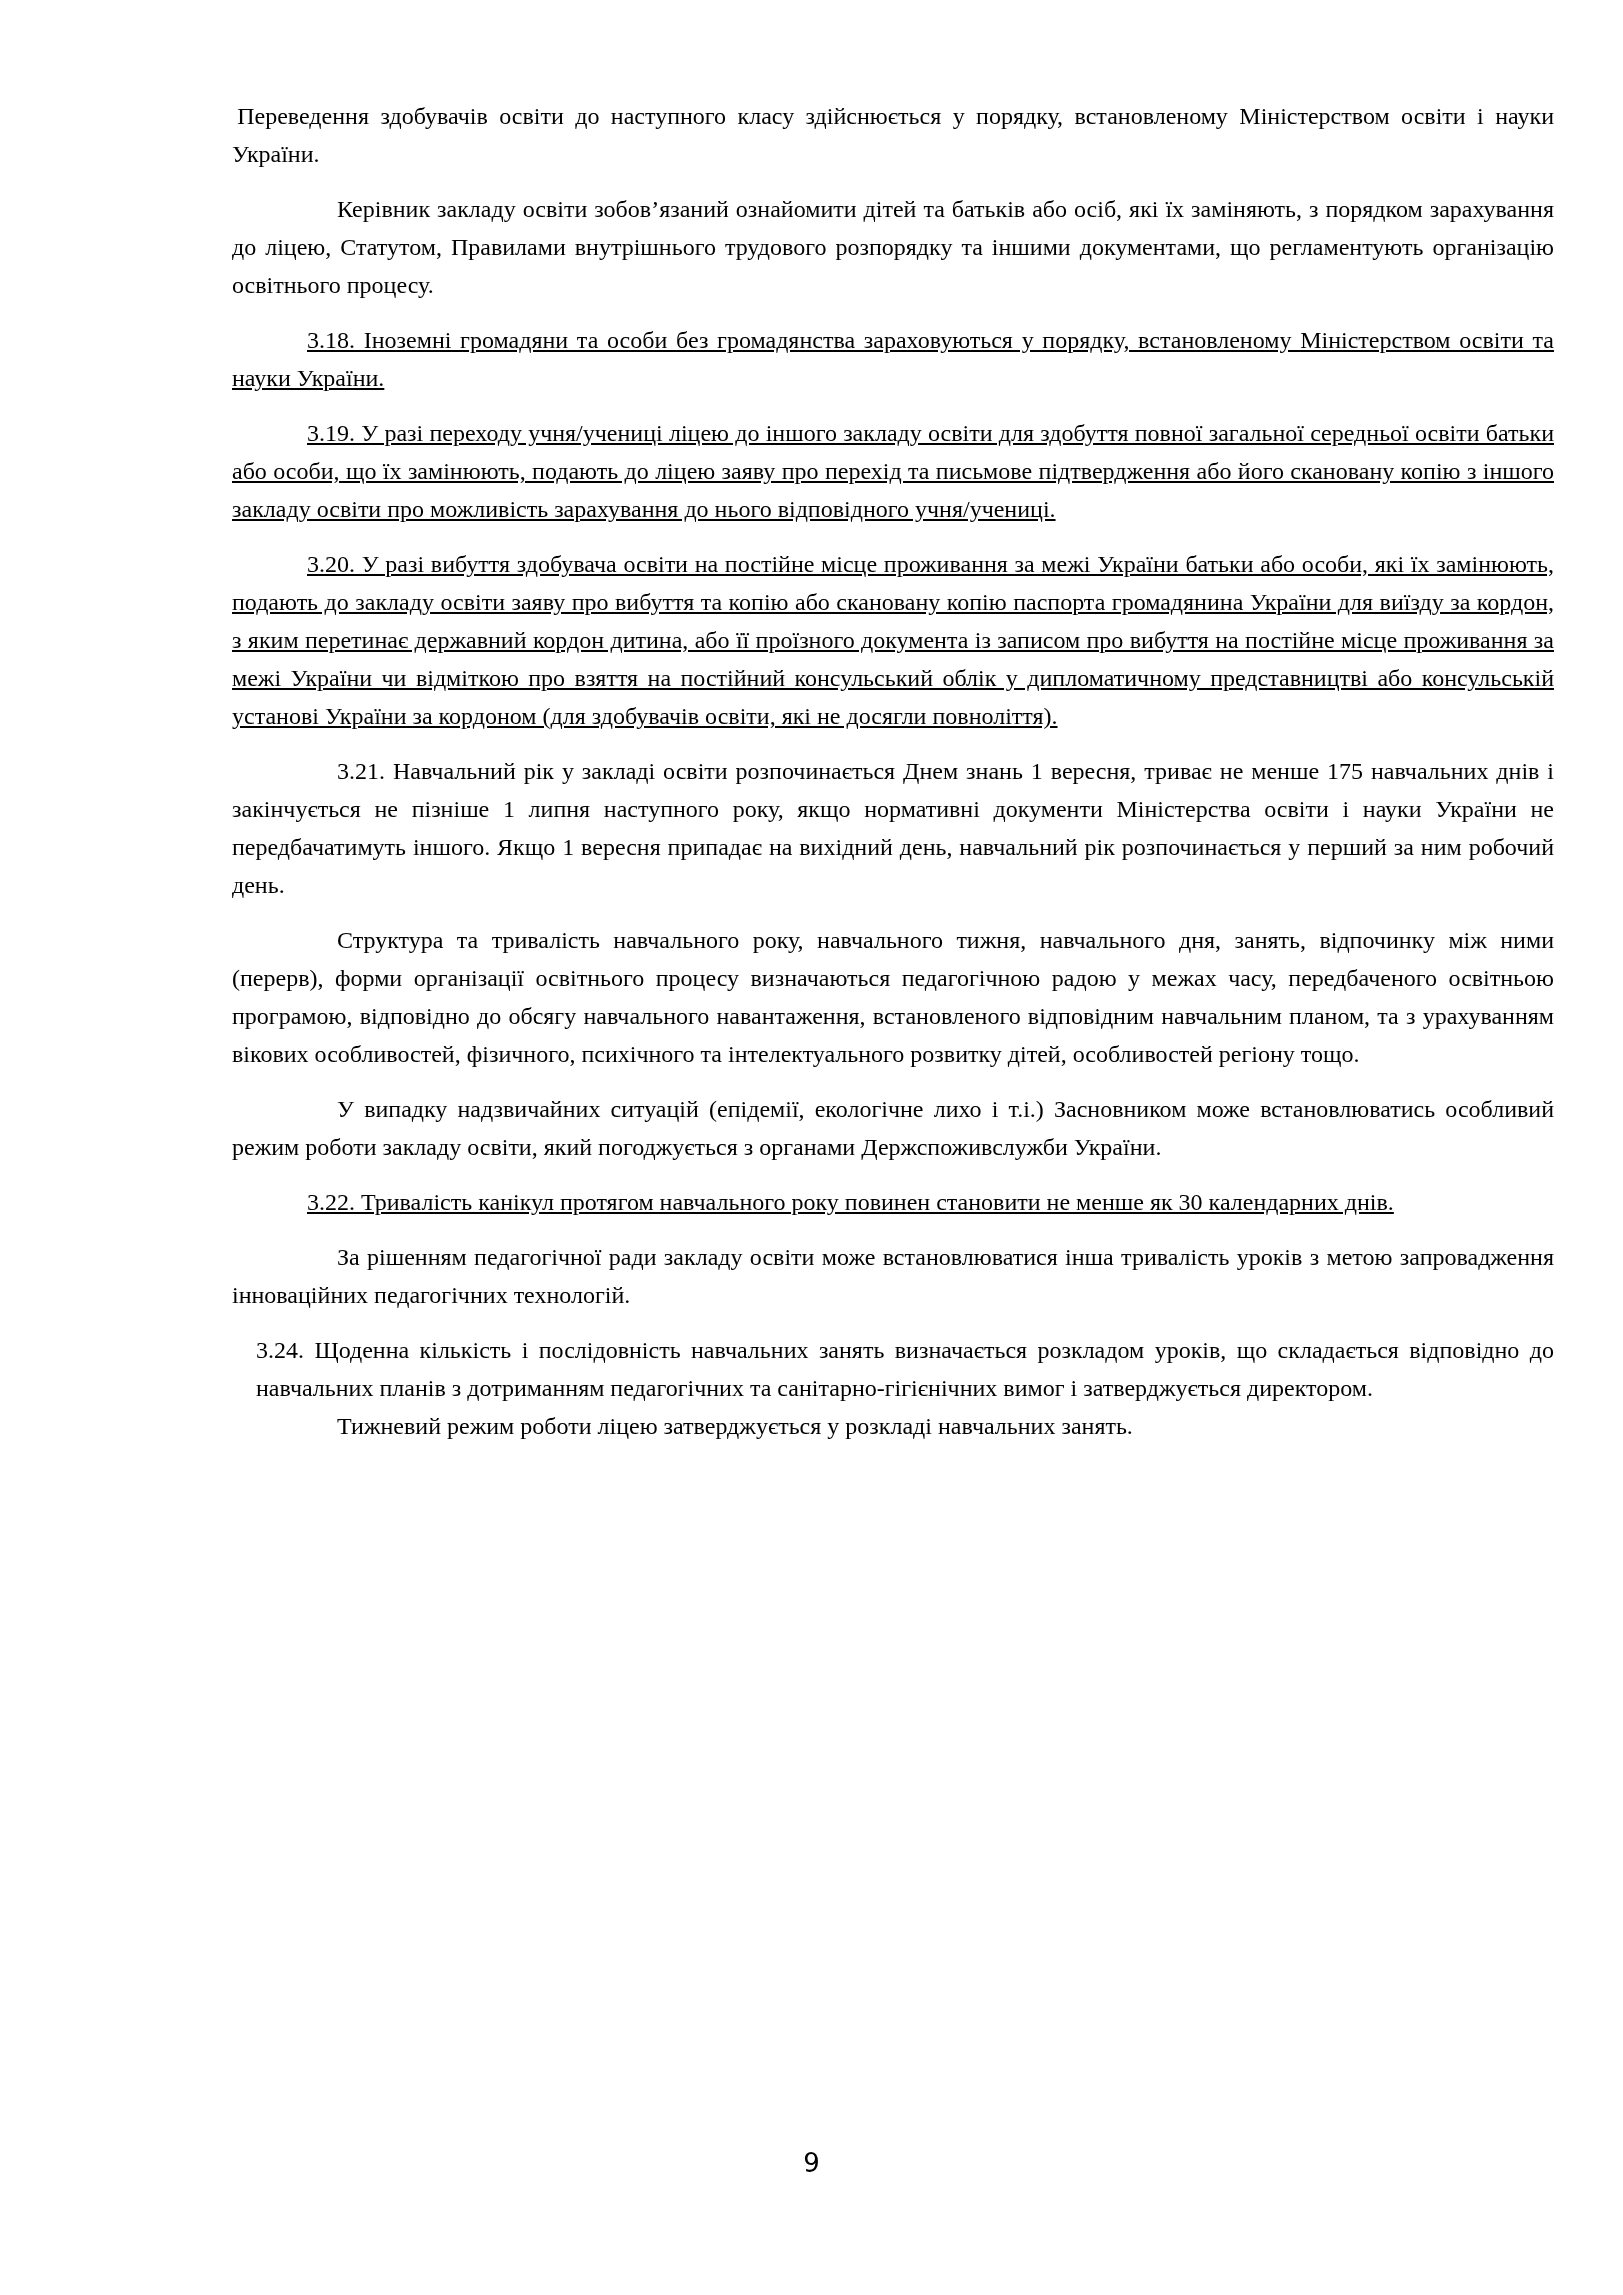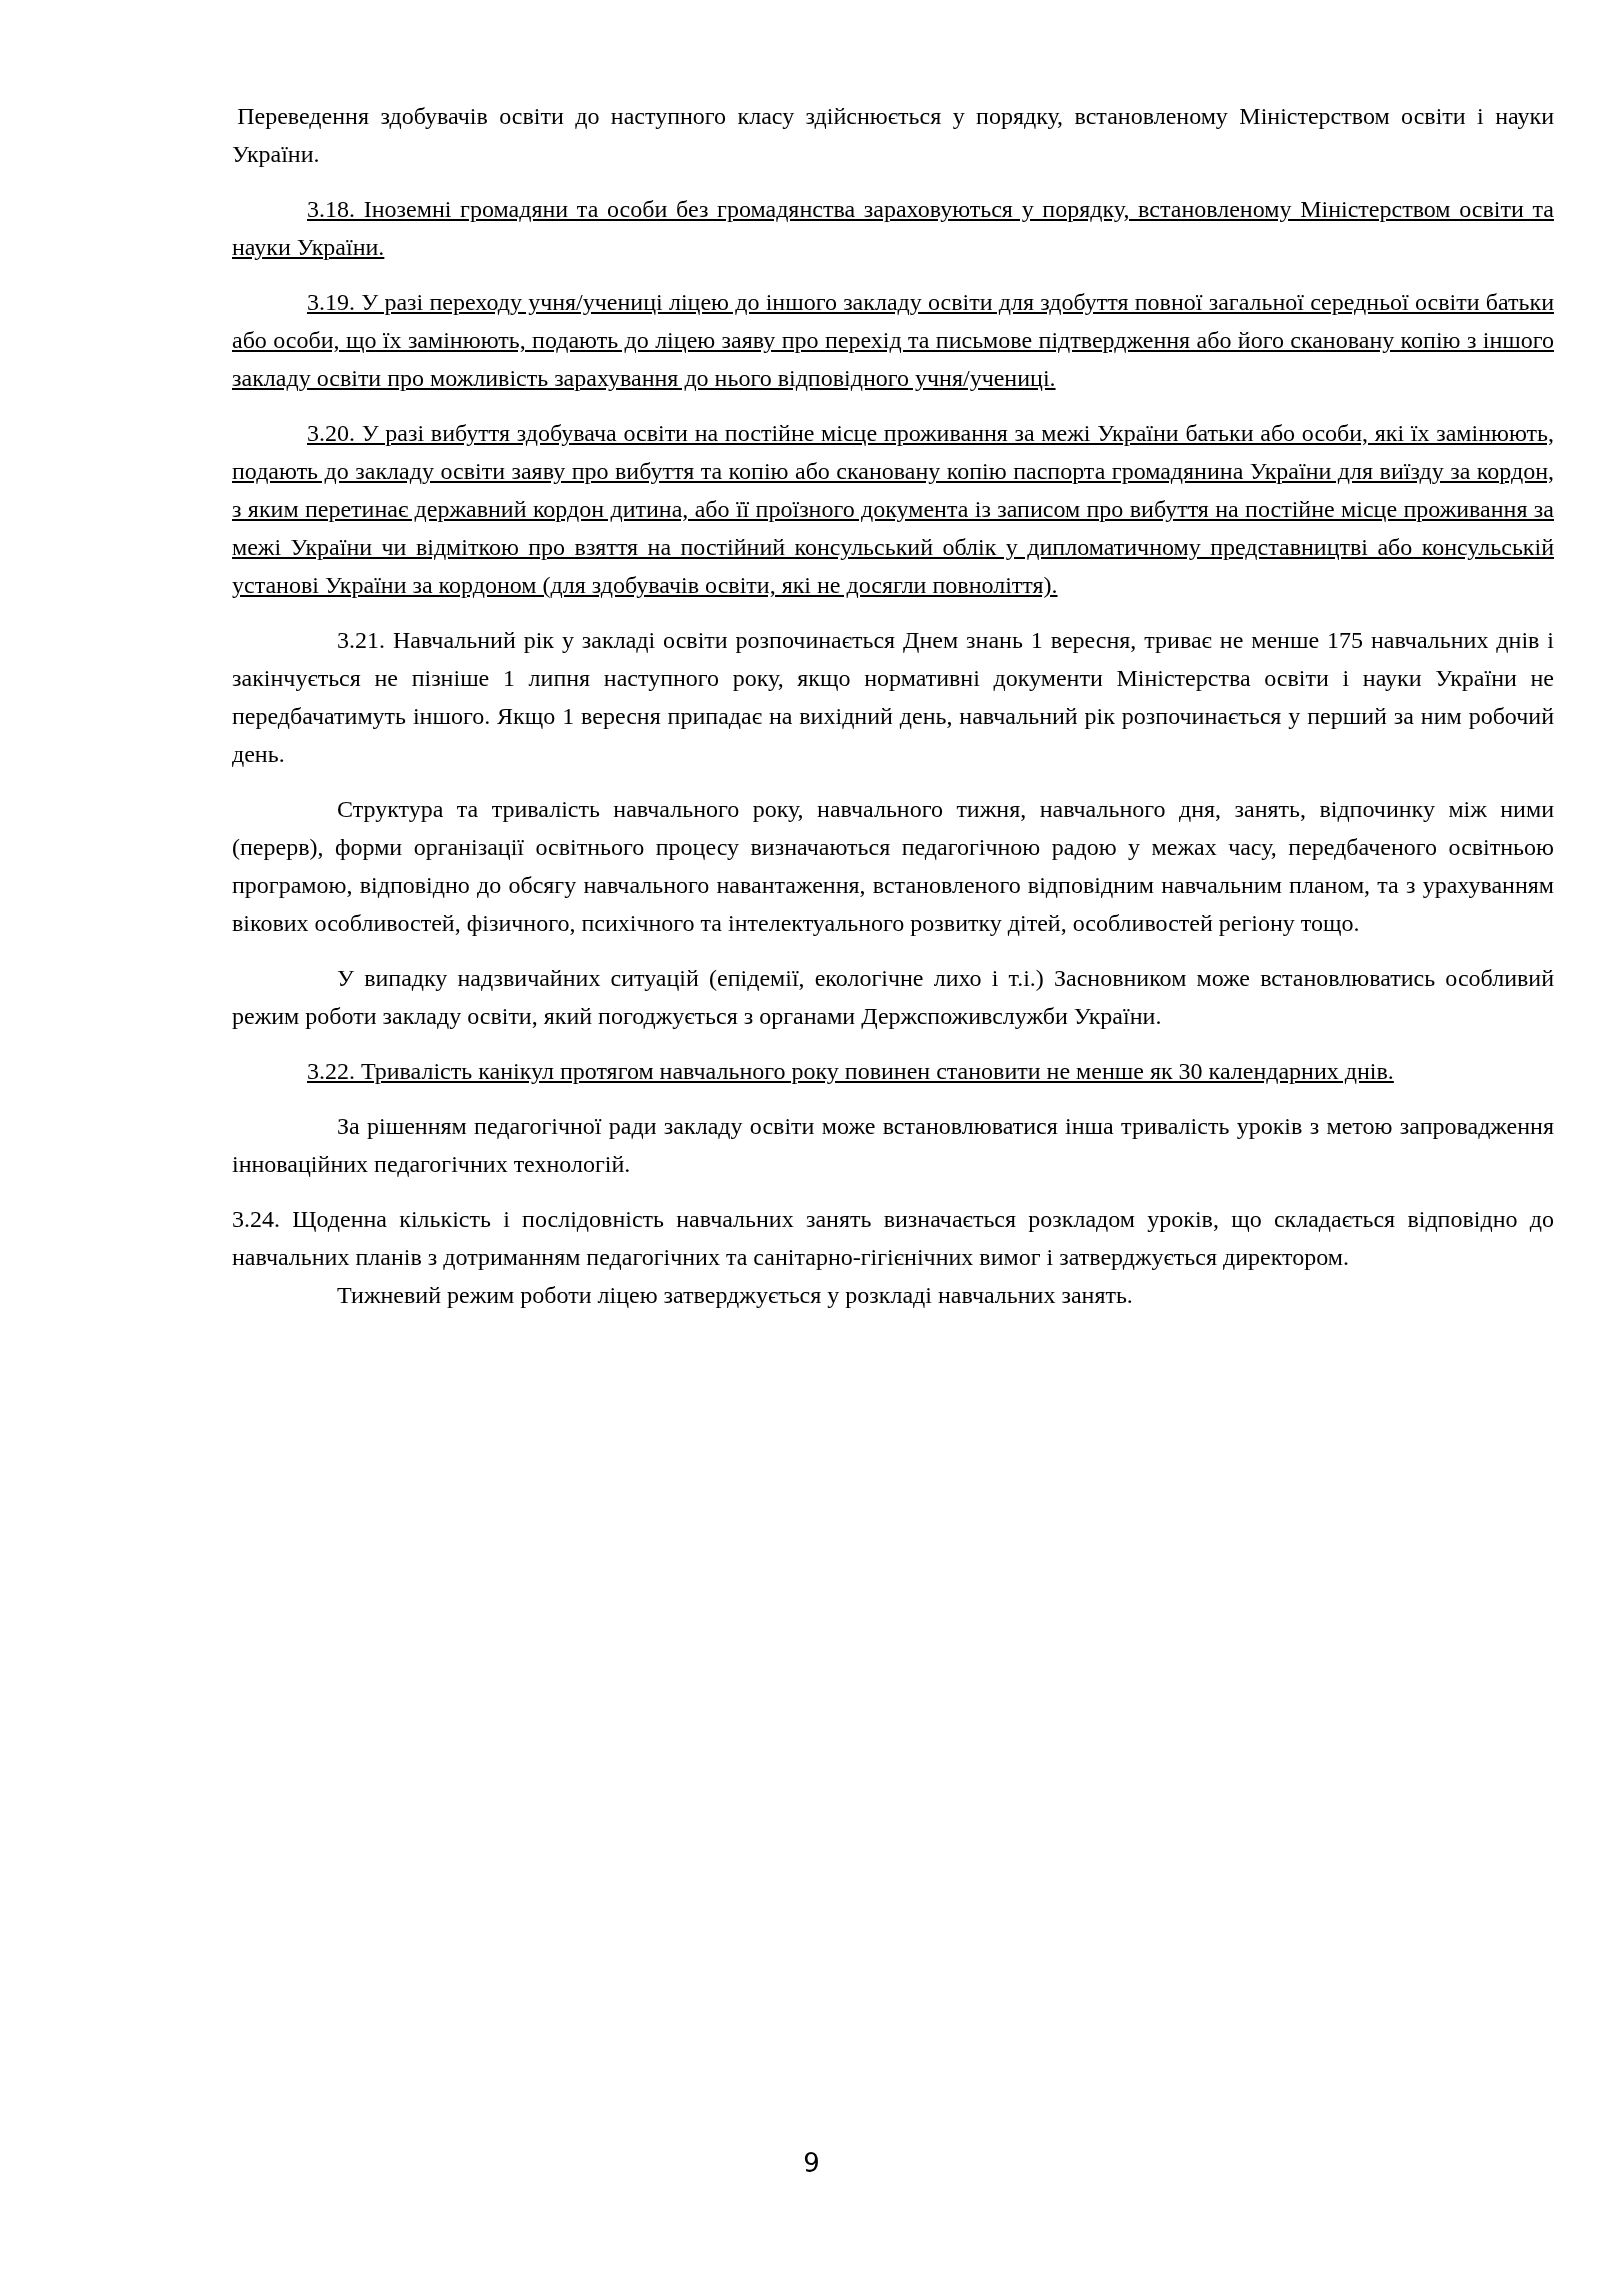--- a/index.html
+++ b/index.html
@@ -13,37 +13,38 @@
       font-size: 24px;
       line-height: 38px;
       color: #000000;
       text-align: justify;
     }
     .para { margin: 0 0 17px 0; }
     .para.tight { margin-bottom: 0; }
     .indent1 { text-indent: 75px; text-decoration: underline; }
     .indent2 { text-indent: 105px; }
     .indent0 { text-indent: 5.2px; }
-    .gap-extra { margin-top: 17px; }
+    .gap-extra { margin-top: 17px; margin-left: 24px; }
     .page-number {
       position: absolute;
       left: 0;
       width: 1623px;
       top: 2148px;
       text-align: center;
       font-family: "DejaVu Sans", sans-serif;
       font-size: 26px;
       color: #000000;
     }
   </style>
 </head>
 <body>
 
 <div class="page">
   <p class="para indent0">Переведення здобувачів освіти до наступного класу здійснюється у порядку, встановленому Міністерством освіти і науки України.</p>
+  <p class="para indent2">Керівник закладу освіти зобов’язаний ознайомити дітей та батьків або осіб, які їх заміняють, з порядком зарахування до ліцею, Статутом, Правилами внутрішнього трудового розпорядку та іншими документами, що регламентують організацію освітнього процесу.</p>
   <p class="para indent1">3.18. Іноземні громадяни та особи без громадянства зараховуються у порядку, встановленому Міністерством освіти та науки України.</p>
   <p class="para indent1">3.19. У разі переходу учня/учениці ліцею до іншого закладу освіти для здобуття повної загальної середньої освіти батьки або особи, що їх замінюють, подають до ліцею заяву про перехід та письмове підтвердження або його скановану копію з іншого закладу освіти про можливість зарахування до нього відповідного учня/учениці.</p>
   <p class="para indent1">3.20. У разі вибуття здобувача освіти на постійне місце проживання за межі України батьки або особи, які їх замінюють, подають до закладу освіти заяву про вибуття та копію або скановану копію паспорта громадянина України для виїзду за кордон,  з яким перетинає державний кордон дитина, або її проїзного документа із записом про вибуття на постійне місце проживання за межі України чи відміткою про взяття на постійний консульський облік у дипломатичному представництві або консульській установі України за кордоном (для здобувачів освіти, які не досягли повноліття).</p>
   <p class="para indent2">3.21. Навчальний рік у закладі освіти розпочинається Днем знань 1 вересня, триває не менше 175 навчальних днів і закінчується не пізніше 1 липня наступного року, якщо нормативні документи Міністерства освіти і науки України не передбачатимуть іншого. Якщо 1 вересня припадає на вихідний день, навчальний рік розпочинається у перший за ним робочий день.</p>
   <p class="para indent2">Структура та тривалість навчального року, навчального тижня, навчального дня, занять, відпочинку між ними (перерв), форми організації освітнього процесу визначаються педагогічною радою у межах часу, передбаченого освітньою програмою, відповідно до обсягу навчального навантаження, встановленого відповідним навчальним планом, та з урахуванням вікових особливостей, фізичного, психічного та інтелектуального розвитку дітей, особливостей регіону тощо.</p>
   <p class="para indent2">У випадку надзвичайних ситуацій (епідемії, екологічне лихо і т.і.) Засновником може встановлюватись особливий режим роботи закладу освіти, який погоджується з органами Держспоживслужби України.</p>
   <p class="para indent1">3.22. Тривалість канікул протягом навчального року повинен становити не менше як 30 календарних днів.</p>
   <p class="para indent2">За рішенням педагогічної ради закладу освіти  може встановлюватися інша тривалість уроків з метою запровадження інноваційних педагогічних технологій.</p>
   <p class="para tight gap-extra">3.24.   Щоденна кількість і послідовність навчальних занять визначається розкладом уроків, що складається відповідно до навчальних планів з дотриманням педагогічних та санітарно-гігієнічних вимог і затверджується директором.</p>
   <p class="para tight indent2">Тижневий режим роботи ліцею затверджується у розкладі навчальних занять.</p>

